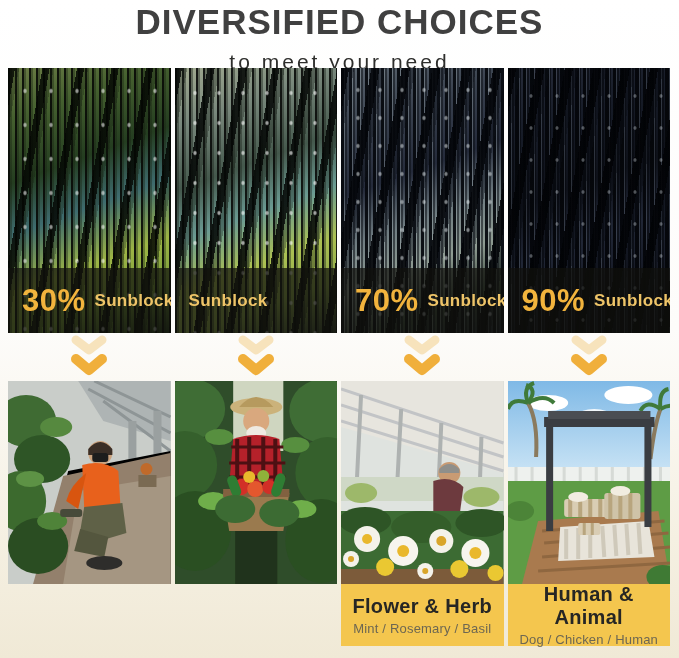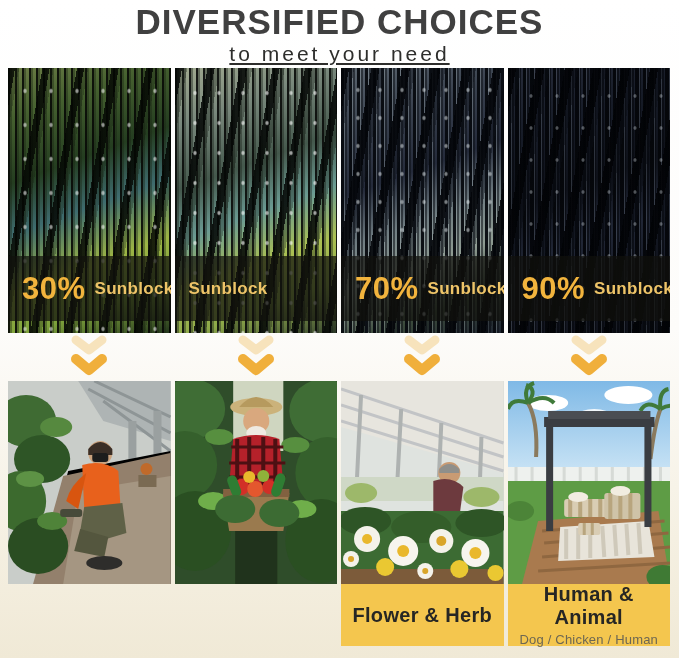--- a/index.html
+++ b/index.html
@@ -10,22 +10,22 @@
   }
   .canvas{position:relative;width:679px;height:658px;}
 
   
   .header{height:66px;text-align:center;padding-top:2px;}
   .title{
     margin:0;font-size:35px;line-height:40px;font-weight:800;
     letter-spacing:1px;color:#404040;
   }
   .subtitle{
-    margin:0;font-size:21px;line-height:24px;font-weight:400;
-    letter-spacing:3px;color:#2e2e2c;text-decoration:underline;
+    margin:8px;font-size:21px;line-height:24px;font-weight:400;
+    letter-spacing:3px;color:#2e2e2c;
   }
 
   
   .grid{
     display:grid;grid-template-columns:repeat(4,1fr);
     column-gap:4px;padding:0 9px 0 8px;
   }
 
   
   .net-cell{position:relative;height:265px;overflow:hidden;}
@@ -52,21 +52,21 @@
       linear-gradient(160deg,#5c6670 0%,#3a424f 20%,#242a3a 40%,#707d82 56%,#8f9c93 70%,#3b4a3b 86%,#1d2330 100%);
   }
   .net-90{
     background:
       radial-gradient(rgba(220,228,235,.35) 1px, transparent 2px) 10px 12px/26px 32px,
       repeating-linear-gradient(100deg, rgba(2,3,6,.92) 0 8px, rgba(10,13,20,.5) 8px 13px, rgba(0,0,0,0) 13px 28px),
       repeating-linear-gradient(90deg, rgba(4,6,10,.96) 0 3.5px, rgba(120,130,140,.28) 3.5px 4.3px, rgba(6,8,14,.7) 4.3px 6px, rgba(0,0,0,0) 6px 7.5px),
       linear-gradient(160deg,#272c3a 0%,#171c28 22%,#0e1119 44%,#202635 62%,#141722 82%,#0b0e15 100%);
   }
   .net-overlay{
-    position:absolute;left:0;right:0;bottom:12px;height:65px;
+    position:absolute;left:0;right:0;bottom:0;height:65px;
     background:rgba(16,17,13,.72);
     display:flex;align-items:center;padding-left:14px;gap:9px;
   }
   .pct{font-size:31px;font-weight:800;color:#f2b43d;letter-spacing:.5px;}
   .sun{font-size:17px;font-weight:700;color:#eec468;letter-spacing:.3px;}
 
   
   .arrows{height:48px;align-items:center;justify-items:center;}
   .chevrons{display:block;}
 
@@ -250,20 +250,21 @@
             <circle cx="10" cy="178" r="8" fill="#f4f2ea"></circle>
               <circle cx="10" cy="178" r="3" fill="#d9a52a"></circle>
             <circle cx="84" cy="190" r="8" fill="#f4f2ea"></circle>
               <circle cx="84" cy="190" r="3" fill="#d9a52a"></circle>
             <circle cx="154" cy="192" r="8" fill="#eac832"></circle>
           </g>
         </svg>
       </div>
       <div class="caption">
         <span class="cap-title">Flower &amp; Herb</span>
+        <span class="cap-sub">Mint / Rosemary / Basil</span>
       </div>
     </div>
 
     <div class="photo-cell">
       <div class="photo">
         <svg viewBox="0 0 162 203" preserveAspectRatio="none">
           <defs>
             <linearGradient id="sky4" x1="0" y1="0" x2="0" y2="1">
               <stop offset="0" stop-color="#7fb9e6"></stop>
                 <stop offset="1" stop-color="#d8ecf8"></stop>

